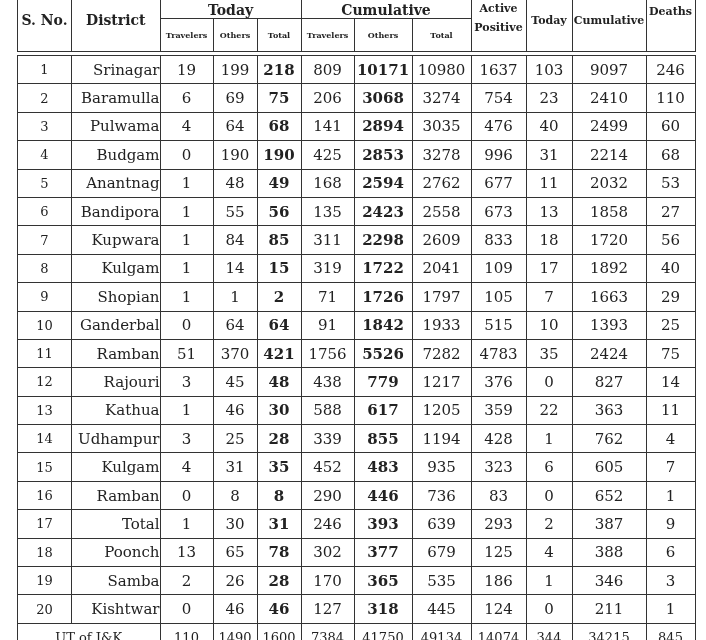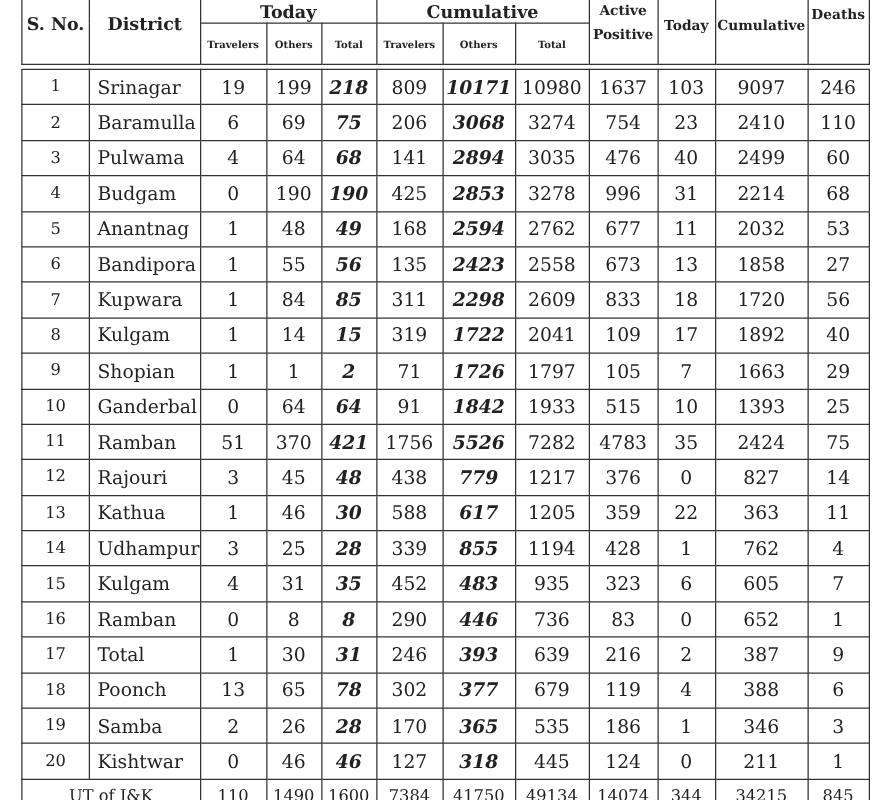--- a/index.html
+++ b/index.html
@@ -4,23 +4,23 @@
 <style>
   html, body { margin:0; padding:0; background:#ffffff; }
   body { width:706px; height:640px; overflow:hidden; position:relative; font-family:"DejaVu Serif", serif; color:#222; }
   table { position:absolute; left:17px; top:-12px; border-collapse:collapse; table-layout:fixed; }
   td, th { border:1.5px solid #333; text-align:center; padding:0; }
   th { font-weight:bold; color:#222; }
   .h-big { font-size:14px; }
   .h-small { font-size:8px; height:32px; }
   .h-mid { font-size:11px; }
   td { font-size:15px; height:27.4px; font-family:"DejaVu Serif", serif; }
-  td.dist { text-align:left; padding-left:6px; }
+  td.dist { text-align:right; padding-left:6px; }
   td.sno { font-size:13px; }
-  td.b { font-weight:bold;font-style:italic; }
+  td.b { font-weight:bold; }
   tr.total td { font-size:13px; font-weight:normal; }
 </style>
 </head>
 <body>
 
 <table>
   <colgroup>
     <col style="width:54px">
       <col style="width:86px">
       <col style="width:53px">
@@ -284,35 +284,35 @@
       </tr>
       <tr>
         <td class="sno">17</td>
         <td class="dist">Total</td>
         <td>1</td>
         <td>30</td>
         <td class="b">31</td>
         <td>246</td>
         <td class="b">393</td>
         <td>639</td>
-        <td>216</td>
+        <td>293</td>
         <td>2</td>
         <td>387</td>
         <td>9</td>
       </tr>
       <tr>
         <td class="sno">18</td>
         <td class="dist">Poonch</td>
         <td>13</td>
         <td>65</td>
         <td class="b">78</td>
         <td>302</td>
         <td class="b">377</td>
         <td>679</td>
-        <td>119</td>
+        <td>125</td>
         <td>4</td>
         <td>388</td>
         <td>6</td>
       </tr>
       <tr>
         <td class="sno">19</td>
         <td class="dist">Samba</td>
         <td>2</td>
         <td>26</td>
         <td class="b">28</td>

